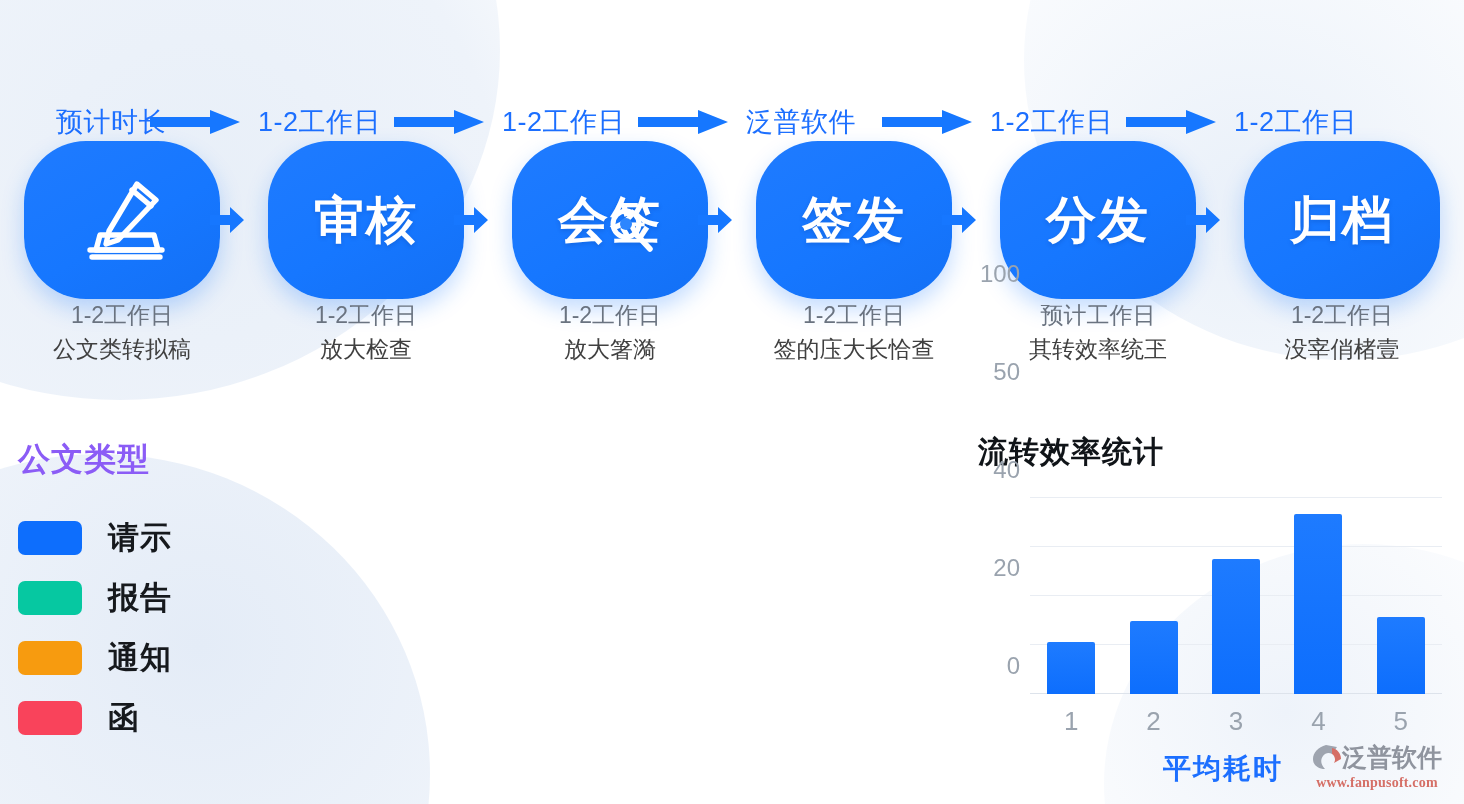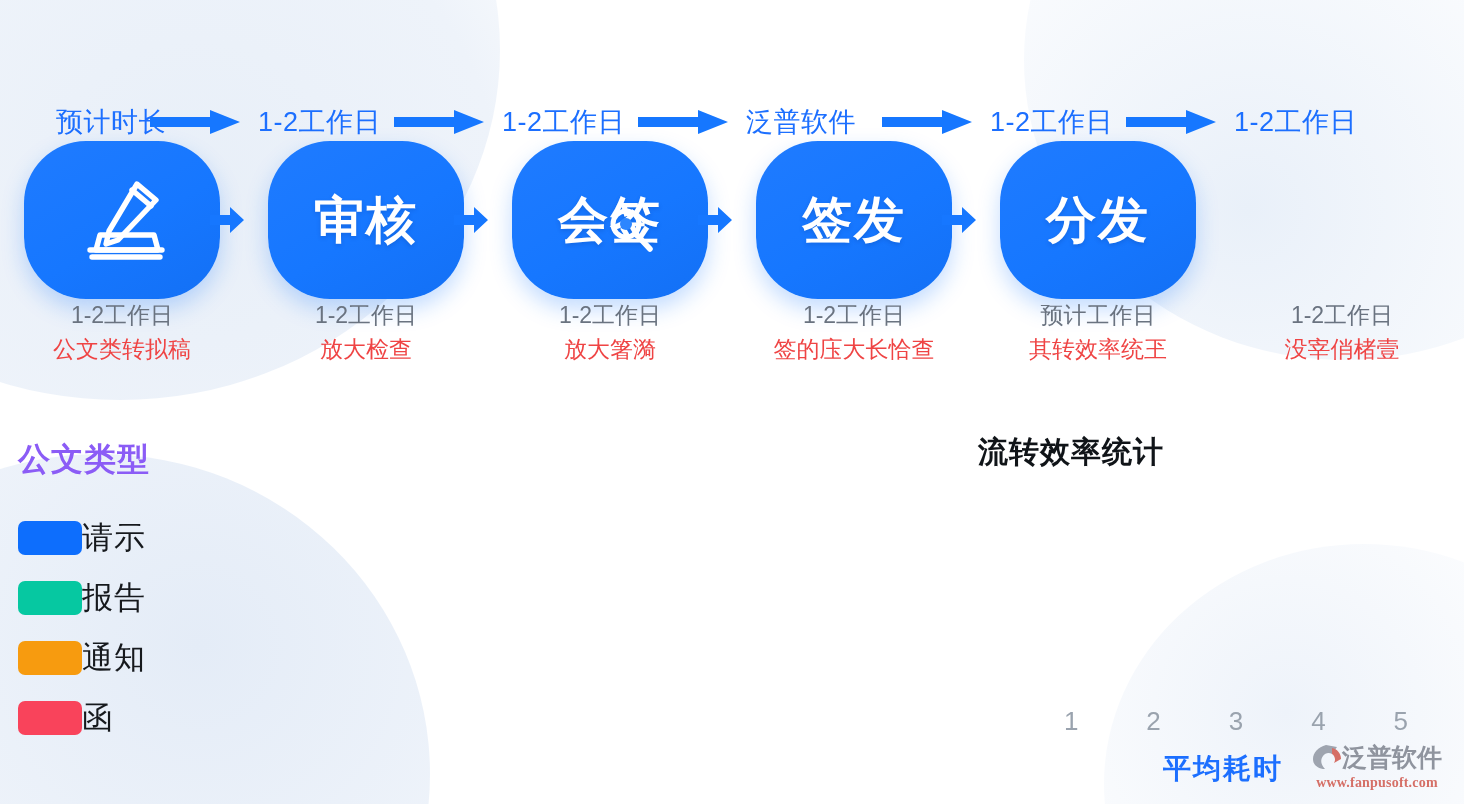--- a/index.html
+++ b/index.html
@@ -132,21 +132,21 @@
     text-align:center;
     padding:0 6px;
   }
   .cap-line1 {
     color:#6a7380;
     font-size:23px;
     line-height:34px;
     white-space:nowrap;
   }
   .cap-line2 {
-    color:#ef4444;
+    color:#404040;
     font-size:23px;
     line-height:34px;
     white-space:nowrap;
     text-align:center;
   }
 
   
   .legend {
     position:absolute;
     left:18px; top:438px;
@@ -163,23 +163,24 @@
     display:flex;
     align-items:center;
     height:60px;
   }
   .swatch {
     width:64px; height:34px;
     border-radius:7px;
     flex:0 0 auto;
   }
   .legend-label {
+    margin-left:26px;
     color:#16191d;
     font-size:31px;
-    font-weight:400;
+    font-weight:700;
     letter-spacing:1px;
   }
 
   
   .chart-panel {
     position:absolute;
     left:978px; top:432px;
     width:470px; height:360px;
   }
   .chart-title {
@@ -364,20 +365,26 @@
 
     <div class="node-cell">
       <div class="pill">
         <span class="pill-text">分发</span>
       </div>
       <svg class="mini-arrow" viewBox="0 0 38 30">
         <path d="M2 10 H22 V2 L36 15 L22 28 V20 H2 Z" fill="#1677FF"></path>
       </svg>
     </div>
 
+    <div class="node-cell">
+      <div class="pill">
+        <span class="pill-text">归档</span>
+      </div>
+
+    </div>
 
   </div>
 
   <div class="captions">
     <div class="cap-cell">
       <div class="cap-line1">1-2工作日</div>
       <div class="cap-line2">公文类转拟稿</div>
     </div>
     <div class="cap-cell">
       <div class="cap-line1">1-2工作日</div>
@@ -417,20 +424,42 @@
       <span class="legend-label">通知</span>
     </div>
     <div class="legend-row">
       <span class="swatch" style="background: rgb(249, 67, 91);"></span>
       <span class="legend-label">函</span>
     </div>
   </div>
 
   <div class="chart-panel">
     <div class="chart-title">流转效率统计</div>
+    <div class="plot" id="plot-area">
+        <div class="gridline" style="bottom: 196px;">
+          <div class="ytick" style="bottom: 196px;">100</div>
+        </div>
+        <div class="gridline" style="bottom: 147px;">
+          <div class="ytick" style="bottom: 147px;">50</div>
+        </div>
+        <div class="gridline" style="bottom: 98px;">
+          <div class="ytick" style="bottom: 98px;">40</div>
+        </div>
+        <div class="gridline" style="bottom: 49px;">
+          <div class="ytick" style="bottom: 49px;">20</div>
+        </div>
+        <div class="gridline axis0" style="bottom: 0px;">
+          <div class="ytick" style="bottom: 0px;">0</div>
+        </div>
+        <div class="bar" title="1: 29" style="height: 51.6727px; left: 17.2px; background: linear-gradient(rgb(30, 123, 255) 0%, rgb(13, 110, 253) 100%);"></div>
+        <div class="bar" title="2: 41" style="height: 73.0545px; left: 99.6px; background: linear-gradient(rgb(30, 123, 255) 0%, rgb(13, 110, 253) 100%);"></div>
+        <div class="bar" title="3: 76" style="height: 135.418px; left: 182px; background: linear-gradient(rgb(30, 123, 255) 0%, rgb(13, 110, 253) 100%);"></div>
+        <div class="bar" title="4: 101" style="height: 179.964px; left: 264.4px; background: linear-gradient(rgb(30, 123, 255) 0%, rgb(13, 110, 253) 100%);"></div>
+        <div class="bar" title="5: 43" style="height: 76.6182px; left: 346.8px; background: linear-gradient(rgb(30, 123, 255) 0%, rgb(13, 110, 253) 100%);"></div>
+      </div>
     <div class="xlabels" id="x-labels">
         <div class="xtick" style="left: 41.2px;">1</div>
         <div class="xtick" style="left: 123.6px;">2</div>
         <div class="xtick" style="left: 206px;">3</div>
         <div class="xtick" style="left: 288.4px;">4</div>
         <div class="xtick" style="left: 370.8px;">5</div>
       </div>
     <div class="xaxis-title">平均耗时</div>
   </div>
 

